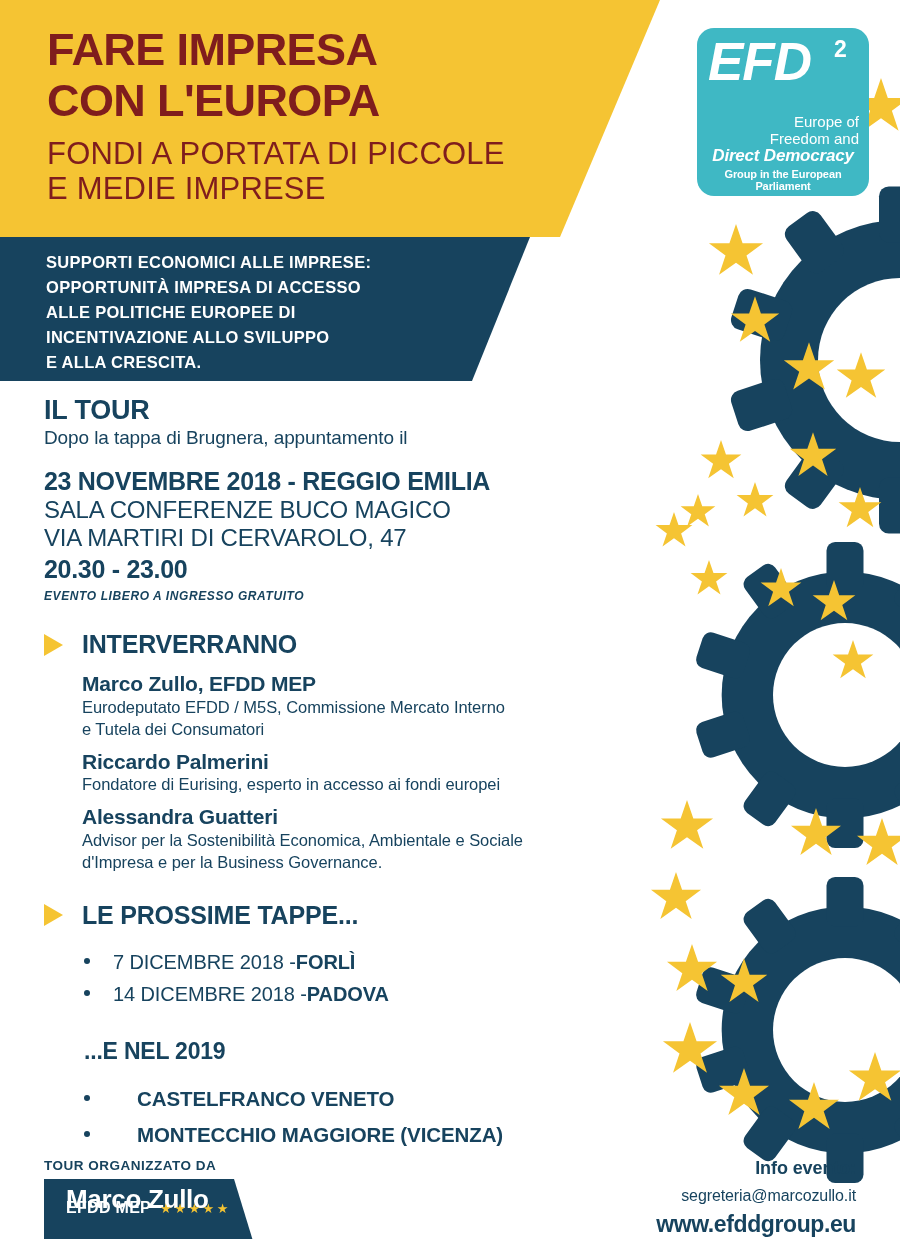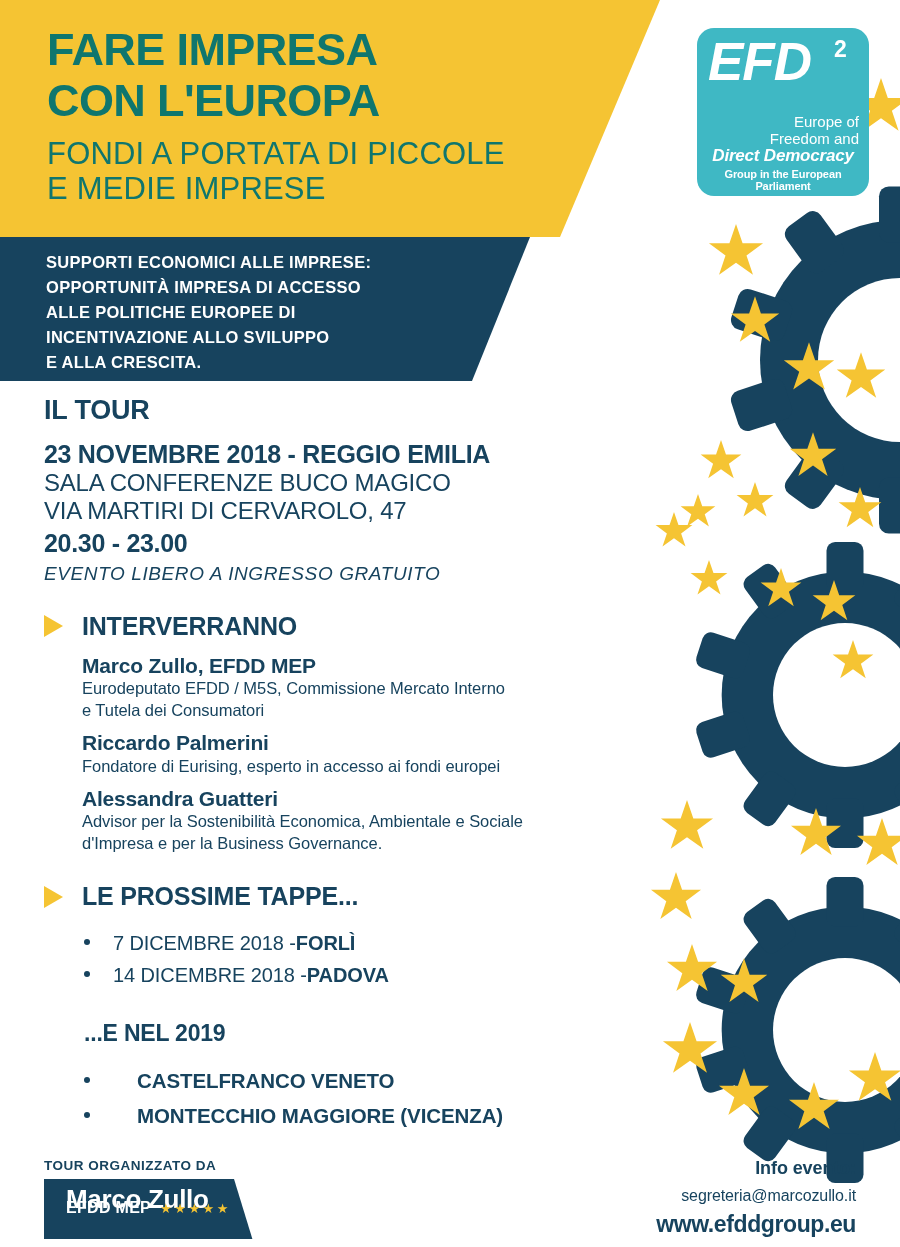--- a/index.html
+++ b/index.html
@@ -42,21 +42,21 @@
     width: 530px; height: 144px;
     background: #17435E;
     clip-path: polygon(0 0, 530px 0, 472px 144px, 0 144px);
     z-index: 2;
   }
 
   .title-wrap {
     position: absolute;
     left: 47px; top: 28px;
     z-index: 3;
-    color: #0f766e;
+    color: #7f1d1d;
   }
   .title-line1, .title-line2 {
     font-size: 45px;
     font-weight: bold;
     line-height: 0.99;
     letter-spacing: -0.6px;
     margin: 0;
     white-space: nowrap;
   }
   .title-line2 { margin-top: 6px; }
@@ -119,23 +119,23 @@
     white-space: nowrap;
   }
   .event-time {
     font-size: 25px;
     font-weight: bold;
     line-height: 1.2;
     letter-spacing: -0.3px;
     margin-top: 2px;
   }
   .event-free {
-    font-size: 19px;
+    font-size: 12px;
     font-style: italic;
-    font-weight: normal;
+    font-weight: bold;
     letter-spacing: 0.6px;
     margin-top: 5px;
   }
 
   
   .section-head {
     display: flex;
     align-items: center;
     margin-top: 27px;
   }
@@ -419,20 +419,21 @@
     <div>SUPPORTI ECONOMICI ALLE IMPRESE:</div>
     <div>OPPORTUNITÀ IMPRESA DI ACCESSO</div>
     <div>ALLE POLITICHE EUROPEE DI</div>
     <div>INCENTIVAZIONE ALLO SVILUPPO</div>
     <div>E ALLA CRESCITA.</div>
   </div>
 
   <div class="content">
 
     <div class="il-tour">IL TOUR</div>
+    <div class="tour-sub">Dopo la tappa di Brugnera, appuntamento il</div>
 
     <div class="event-date">23 NOVEMBRE 2018 - REGGIO EMILIA</div>
     <div class="event-venue">SALA CONFERENZE BUCO MAGICO</div>
     <div class="event-address">VIA MARTIRI DI CERVAROLO, 47</div>
     <div class="event-time">20.30 - 23.00</div>
     <div class="event-free">EVENTO LIBERO A INGRESSO GRATUITO</div>
 
     <div class="section-head">
       <span class="tri"></span>
       <span class="section-title">INTERVERRANNO</span>

